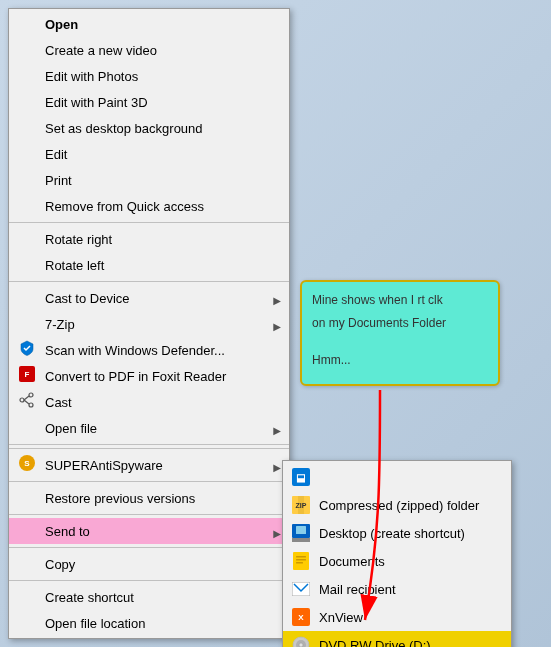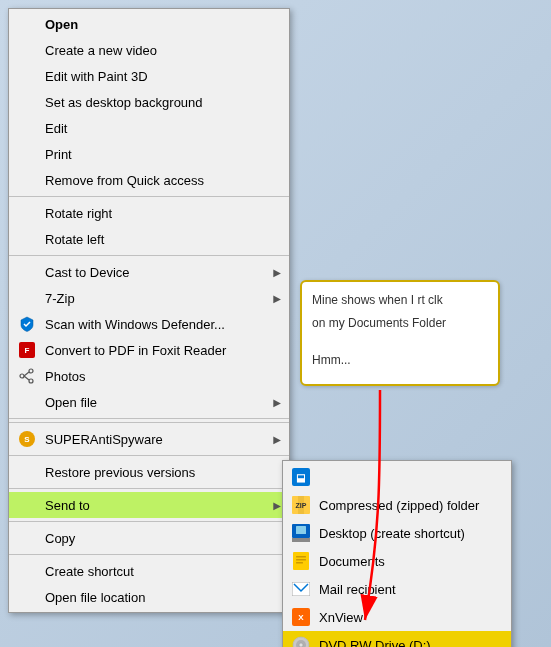--- a/index.html
+++ b/index.html
@@ -28,21 +28,21 @@
       width: 282px;
       background: #f0f0f0;
       border: 1px solid #999;
       box-shadow: 2px 2px 6px rgba(0,0,0,0.3);
       z-index: 100;
       padding: 2px 0;
     }
 
     .menu-item {
       display: flex;
-      align-items: center;
+      align-items: flex-end;
       padding: 5px 12px 5px 36px;
       cursor: default;
       position: relative;
       white-space: nowrap;
       min-height: 26px;
       color: #000;
     }
 
     .menu-item.bold {
       font-weight: bold;
@@ -161,21 +161,21 @@
       font-size: 8px;
       font-weight: bold;
     }
 
     
     .annotation-box {
       position: absolute;
       top: 280px;
       left: 300px;
       width: 200px;
-      background: #ffffff;
+      background: #5eead4;
       border: 2px solid #ccaa00;
       border-radius: 6px;
       padding: 10px;
       font-size: 12px;
       color: #333;
       z-index: 50;
       box-shadow: 1px 1px 4px rgba(0,0,0,0.2);
     }
 
     .annotation-box p {
@@ -194,20 +194,23 @@
 
 <div class="context-menu">
 
   <div class="menu-item bold">
     <span>Open</span>
   </div>
   <div class="menu-item">
     <span>Create a new video</span>
   </div>
   <div class="menu-item">
+    <span>Edit with Photos</span>
+  </div>
+  <div class="menu-item">
     <span>Edit with Paint 3D</span>
   </div>
   <div class="menu-item">
     <span>Set as desktop background</span>
   </div>
   <div class="menu-item">
     <span>Edit</span>
   </div>
   <div class="menu-item">
     <span>Print</span>
@@ -251,21 +254,21 @@
   <div class="menu-item">
     <span class="menu-icon">
       <svg width="16" height="16" viewBox="0 0 16 16">
         <circle cx="12" cy="3" r="2" fill="none" stroke="#555" stroke-width="1.2"></circle>
         <circle cx="12" cy="13" r="2" fill="none" stroke="#555" stroke-width="1.2"></circle>
         <circle cx="3" cy="8" r="2" fill="none" stroke="#555" stroke-width="1.2"></circle>
         <line x1="5" y1="8" x2="10" y2="4" stroke="#555" stroke-width="1.2"></line>
         <line x1="5" y1="8" x2="10" y2="12" stroke="#555" stroke-width="1.2"></line>
       </svg>
     </span>
-    <span>Photos</span>
+    <span>Cast</span>
   </div>
   <div class="menu-item has-arrow">
     <span>Open file</span>
   </div>
 
   <div class="menu-separator"></div>
 
 
   <div class="menu-separator"></div>
 
@@ -277,21 +280,21 @@
   </div>
 
   <div class="menu-separator"></div>
 
   <div class="menu-item">
     <span>Restore previous versions</span>
   </div>
 
   <div class="menu-separator"></div>
 
-  <div class="menu-item has-arrow" style="background:#bef264;">
+  <div class="menu-item has-arrow" style="background:#f9a8d4;">
     <span>Send to</span>
   </div>
 
   <div class="menu-separator"></div>
 
   <div class="menu-item">
     <span>Copy</span>
   </div>
 
   <div class="menu-separator"></div>

